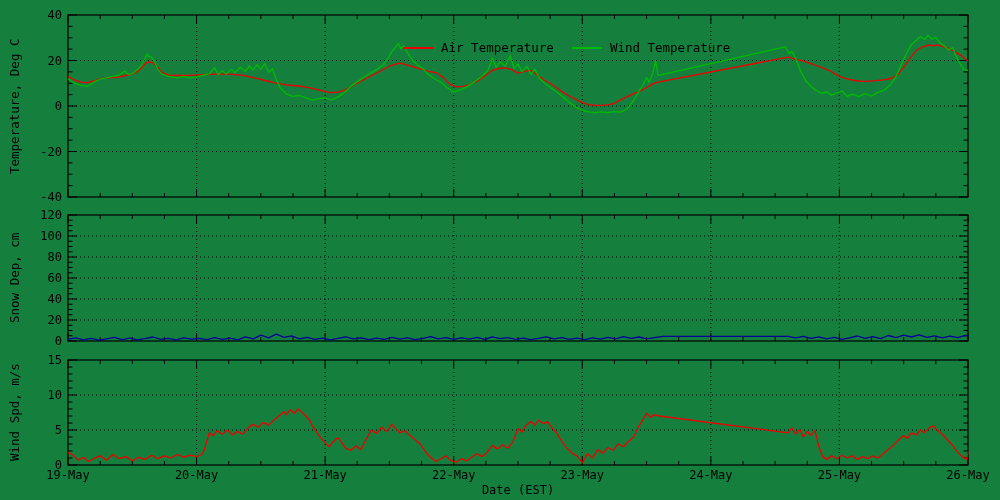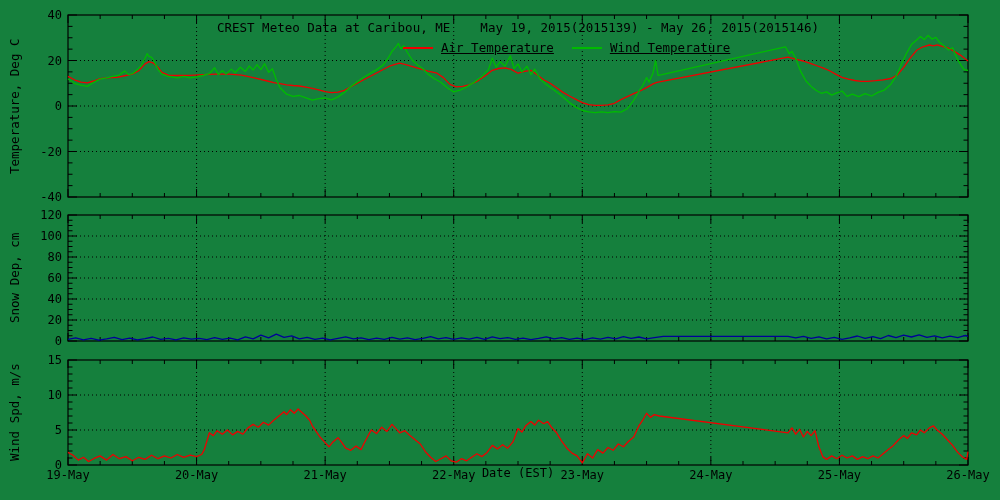--- a/index.html
+++ b/index.html
@@ -5,27 +5,27 @@
   html,body{margin:0;padding:0;background:#fff;}
   #fig{position:relative;width:1000px;height:500px;background:#15803d;overflow:hidden;
        font-family:"DejaVu Sans Mono",monospace;color:#000;}
   #plot-svg{position:absolute;left:0;top:0;}
   #plot-svg text{font-family:"DejaVu Sans Mono",monospace;fill:#000;}
   .title{position:absolute;left:68px;width:900px;top:20px;text-align:center;
          font-size:12.5px;white-space:pre;}
   .legend{position:absolute;left:403px;top:40px;display:flex;align-items:center;
           font-size:12.5px;white-space:nowrap;}
   .lg-line{display:inline-block;width:30px;height:2px;margin-right:8px;}
-  .lg-label{margin-right:18px;text-decoration:underline;}
+  .lg-label{margin-right:18px;}
   .ylab{position:absolute;left:6px;width:16px;display:flex;align-items:center;justify-content:center;
         writing-mode:vertical-rl;transform:rotate(180deg);font-size:12.5px;white-space:nowrap;}
   .ylab1{top:15px;height:182px;}
   .ylab2{top:215px;height:126px;}
   .ylab3{top:360px;height:105px;}
-  .xlab{position:absolute;left:68px;width:900px;top:466px;text-align:center;font-size:12px;}
+  .xlab{position:absolute;left:68px;width:900px;top:483px;text-align:center;font-size:12px;}
 </style>
 </head>
 <body>
 
 <div id="fig">
   <svg id="plot-svg" width="1000" height="500">
       <g>
         <line x1="68" x2="968" y1="60.5" y2="60.5" stroke="#000" stroke-width="1" stroke-dasharray="1 3"></line>
         <line x1="68" x2="968" y1="106" y2="106" stroke="#000" stroke-width="1" stroke-dasharray="1 3"></line>
         <line x1="68" x2="968" y1="151.5" y2="151.5" stroke="#000" stroke-width="1" stroke-dasharray="1 3"></line>
@@ -375,21 +375,20 @@
       <text x="68" y="479" text-anchor="middle" font-size="12px">19-May</text>
       <text x="196.57142857142858" y="479" text-anchor="middle" font-size="12px">20-May</text>
       <text x="325.14285714285717" y="479" text-anchor="middle" font-size="12px">21-May</text>
       <text x="453.7142857142857" y="479" text-anchor="middle" font-size="12px">22-May</text>
       <text x="582.2857142857143" y="479" text-anchor="middle" font-size="12px">23-May</text>
       <text x="710.8571428571429" y="479" text-anchor="middle" font-size="12px">24-May</text>
       <text x="839.4285714285714" y="479" text-anchor="middle" font-size="12px">25-May</text>
       <text x="968" y="479" text-anchor="middle" font-size="12px">26-May</text>
     </svg>
 
-  <div class="title">CREST Meteo Data at Caribou, ME    May 19, 2015(2015139) - May 26, 2015(2015146)</div>
 
   <div class="legend">
     <span class="lg-line" style="background: rgb(238, 0, 0);"></span>
     <span class="lg-label">Air Temperature</span>
     <span class="lg-line" style="background: rgb(0, 187, 0);"></span>
     <span class="lg-label">Wind Temperature</span>
   </div>
 
   <div class="ylab ylab1">Temperature, Deg C</div>
   <div class="ylab ylab2">Snow Dep, cm</div>

